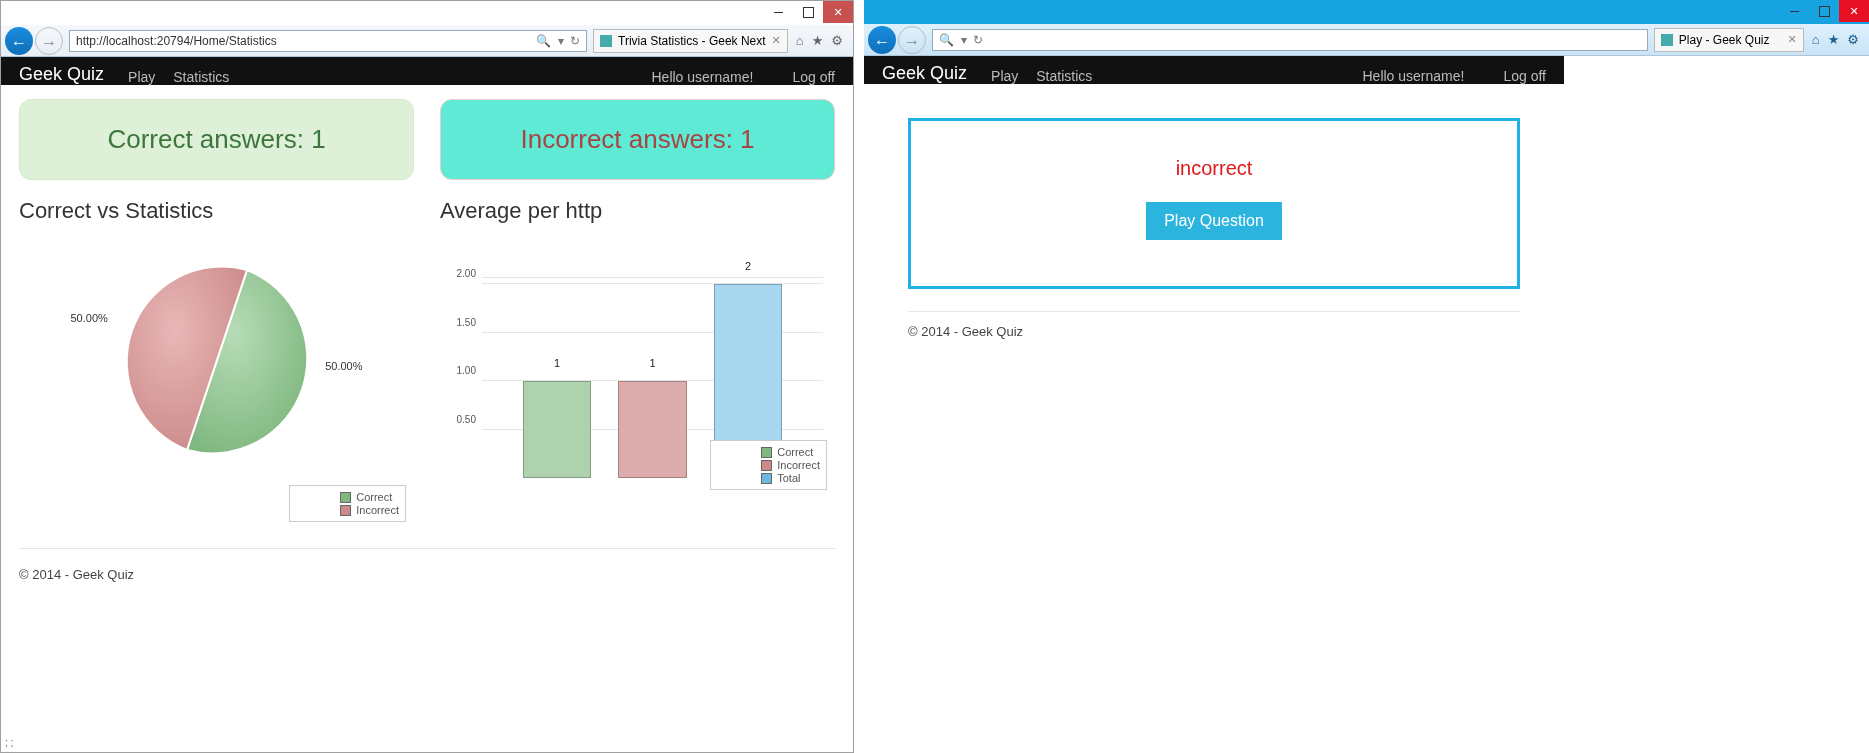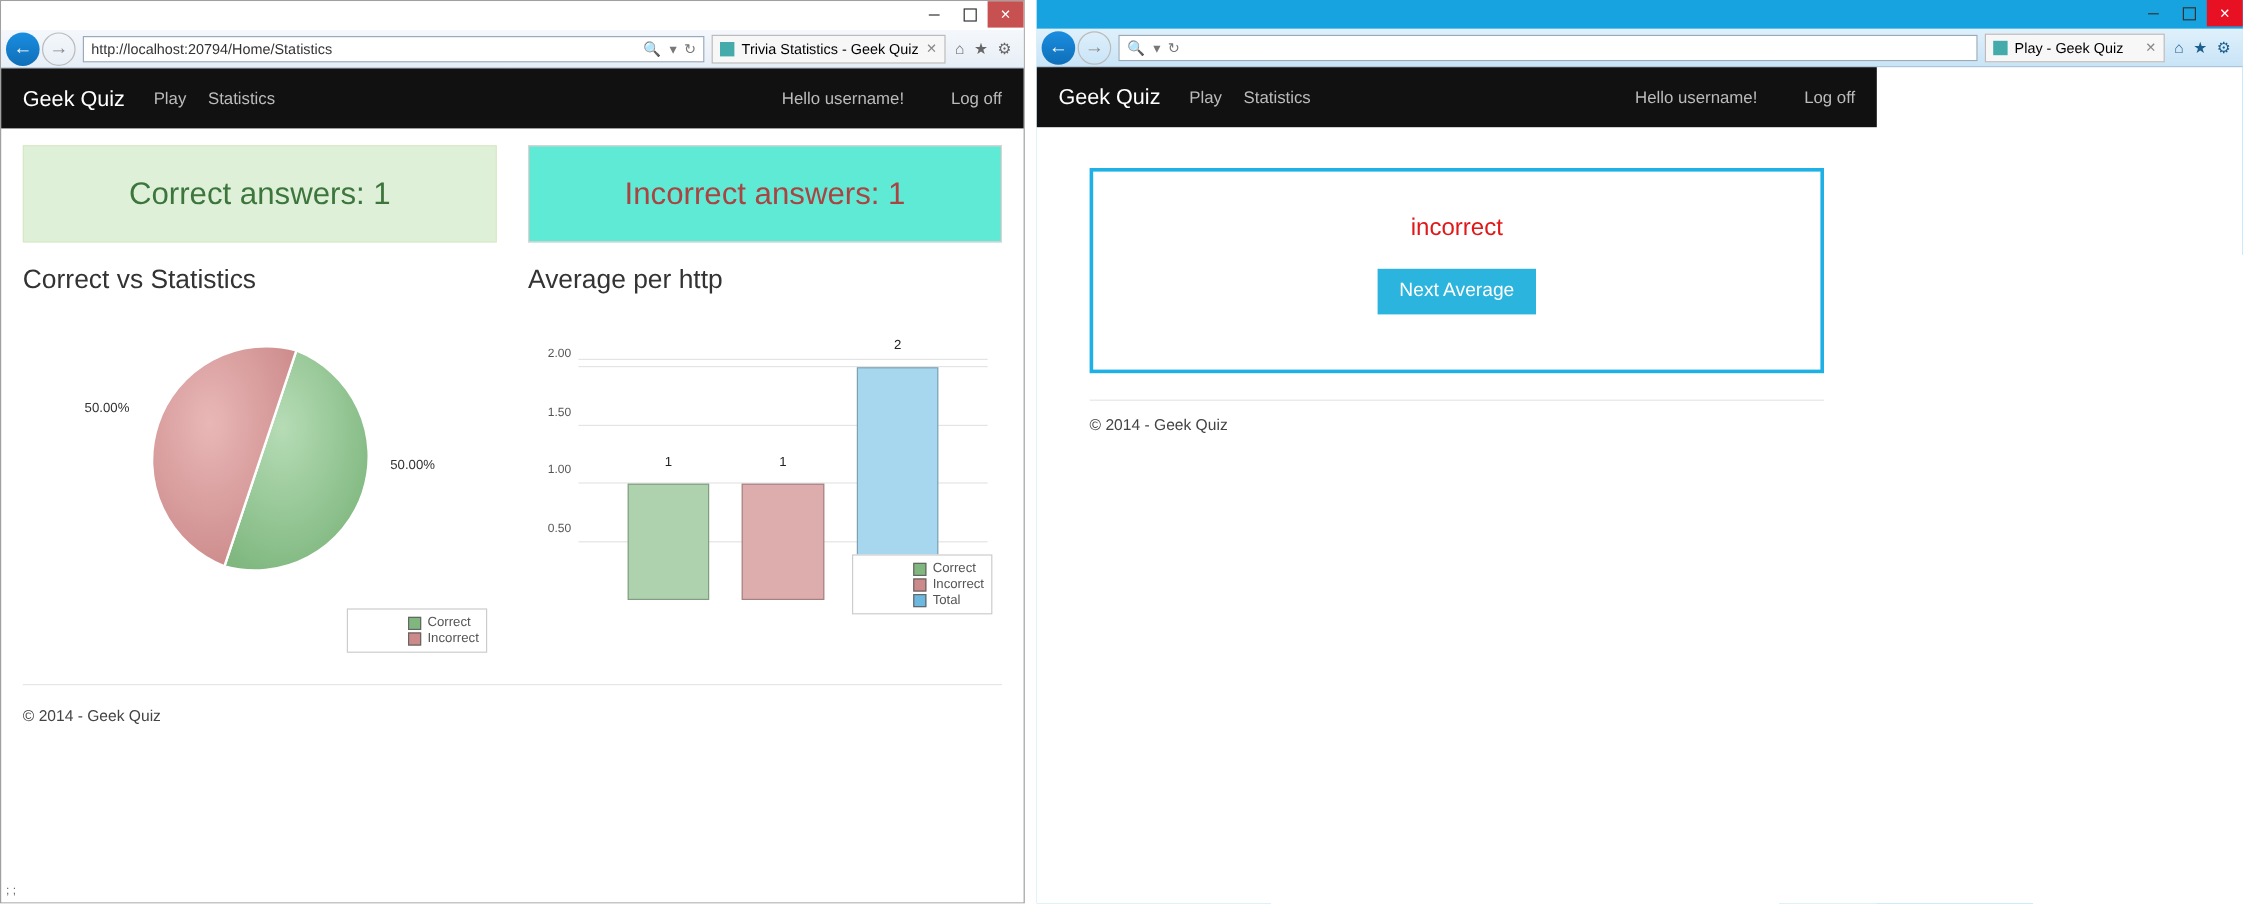--- a/index.html
+++ b/index.html
@@ -22,27 +22,27 @@
   .ie-back { background:linear-gradient(#1a8de0,#0f6fb8); color:#fff; font-size:16px;}
   .ie-circle{width:28px;height:28px;border-radius:50%;border:1px solid #bbb;display:flex;align-items:center;justify-content:center;color:#888;}
   .ie-url-wrap{flex:1;display:flex;align-items:center;background:#fff;border:1px solid #9ab;height:22px;margin:0 4px;gap:45px;}
   .ie-url{flex:1;padding:0 6px;font-size:12px;color:#333;border:none;outline:none;}
   .ie-url-icons{display:flex;align-items:center;gap:6px;padding:0 6px;color:#777;font-size:12px;}
   .ie-search-btn{width:16px;text-align:center;}
   .ie-tab{background:#f7f7f7;border:1px solid #bbb;height:24px;display:flex;align-items:center;padding:0 6px;font-size:12px;gap:6px;min-width:150px;}
   .ie-tab .x{color:#888;font-size:11px;margin-left:auto;cursor:pointer;}
   .ie-right-icons{display:flex;gap:8px;padding:0 6px;color:#666;font-size:13px;}
   .ie-right-icons.blue{color:#fff;}
-  .navbar{height:50px;background:#111;color:#ccc;display:flex;align-items:center;padding:0 18px;font-size:14px;}
+  .navbar{height:28px;background:#111;color:#ccc;display:flex;align-items:flex-end;padding:0 18px;font-size:14px;}
   .brand{color:#fff;font-size:18px;margin-right:24px;}
   .nav-link{color:#bbb;margin-right:18px;cursor:pointer;}
   .nav-right{margin-left:auto;display:flex;gap:39px;color:#bbb;}
   .content{padding:14px 18px 8px 18px;overflow:hidden;}
   .panels{display:flex;gap:26px;margin-bottom:18px;}
-  .panel{flex:1;border-radius:0;padding:24px 10px;text-align:center;font-size:26px;}
+  .panel{flex:1;border-radius:12px;padding:24px 10px;text-align:center;font-size:26px;}
   .panel.green{background:#dff0d8;color:#3c763d;border:1px solid #d6e9c6;}
   .panel.red{background:#5eead4;color:#a94442;border:1px solid #ebccd1;}
   .charts-row{display:flex;gap:26px;}
   .chart-col{flex:1;}
   .chart-title{font-size:22px;color:#333;margin-bottom:4px;}
   .chart-box{height:270px;position:relative;}
   .pie-wrap{position:relative;width:200px;height:200px;margin:36px auto 0;}
   .pie-label{position:absolute;font-size:11px;color:#333;}
   .legend{position:absolute;bottom:8px;right:8px;border:1px solid #ccc;background:#fff;padding:4px 6px;font-size:11px;color:#555;}
   .legend-row{display:flex;align-items:center;gap:5px;margin:1px 0;padding-left:44px;}
@@ -79,21 +79,21 @@
       <div class="ie-url-wrap">
         <input class="ie-url" value="http://localhost:20794/Home/Statistics" style="">
         <div class="ie-url-icons">
           <span class="ie-search-btn">🔍</span>
           <span>▾</span>
           <span>↻</span>
         </div>
       </div>
       <div class="ie-tab">
         <span style="width:12px;height:12px;background:#4aa;">&nbsp;</span>
-        <span>Trivia Statistics - Geek Quiz</span>
+        <span>Trivia Statistics - Geek Next</span>
         <span class="x">✕</span>
       </div>
       <div class="ie-right-icons">
         <span>⌂</span>
         <span>★</span>
         <span>⚙</span>
       </div>
     </div>
 
     <div class="navbar">
@@ -233,21 +233,21 @@
         <span class="nav-link">Play</span>
         <span class="nav-link">Statistics</span>
         <div class="nav-right">
           <span>Hello username!</span>
           <span>Log off</span>
         </div>
       </div>
 
       <div class="play-box">
         <div class="play-status">incorrect</div>
-        <button class="play-btn">Next Average</button>
+        <button class="play-btn">Play Question</button>
       </div>
       <div class="hr" style="margin:0 44px 12px;"></div>
       <div class="footer" style="padding-left:44px;">© 2014 - Geek Quiz</div>
     </div>
     </div>
   </div>
 
 </div>
 
 </body></html>

